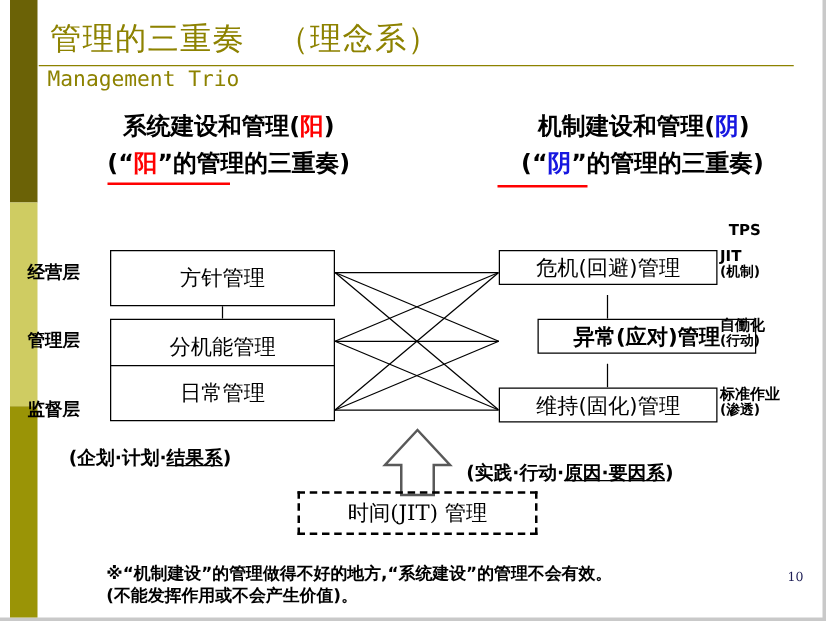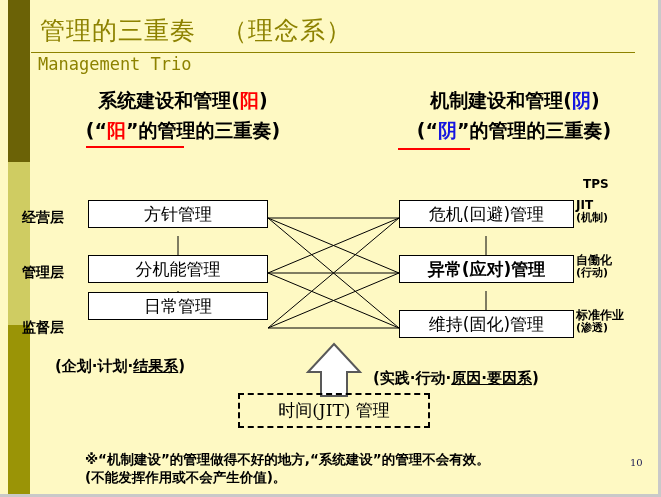--- a/index.html
+++ b/index.html
@@ -4,21 +4,21 @@
 <style>
   html, body {
     margin: 0;
     padding: 0;
     background: #c8c8c8;
   }
   #slide {
     position: relative;
     width: 661px;
     height: 497px;
-    background: #fef9c3;
+    background: #ffffff;
     overflow: hidden;
     font-family: "DejaVu Sans", sans-serif;
     box-sizing: border-box;
     border-right: 3px solid #c9c9c9;
     border-bottom: 3px solid #c9c9c9;
   }
 
   
   .sidebar-seg { position: absolute; left: 8px; width: 22px; }
   #bar-top    { top: 0px;   height: 162px; background: #6b6206; }
@@ -96,25 +96,25 @@
     background: #fff;
     display: flex;
     align-items: center;
     justify-content: center;
     font-family: "DejaVu Sans", sans-serif;
     font-size: 17px;
     color: #000;
     white-space: nowrap;
     box-sizing: border-box;
   }
-  .box-left  { left: 88px;  width: 180px; height: 28px; }
+  .box-left  { left: 88px;  width: 180px; height: 45px; }
   .box-right { left: 399px; width: 175px; height: 28px; }
   #boxL1 { top: 200px; } #boxL2 { top: 255px; } #boxL3 { top: 292px; }
   #boxR1 { top: 200px; } #boxR2 { top: 255px; } #boxR3 { top: 310px; }
-  #boxR2 { font-weight: bold; }
+  #boxR2 { font-weight: bold; margin-left: 31px; }
 
   .side-note {
     position: absolute;
     font-family: "DejaVu Sans", sans-serif;
     font-weight: bold;
     font-size: 12px;
     color: #000;
     line-height: 1.05;
     white-space: nowrap;
   }

